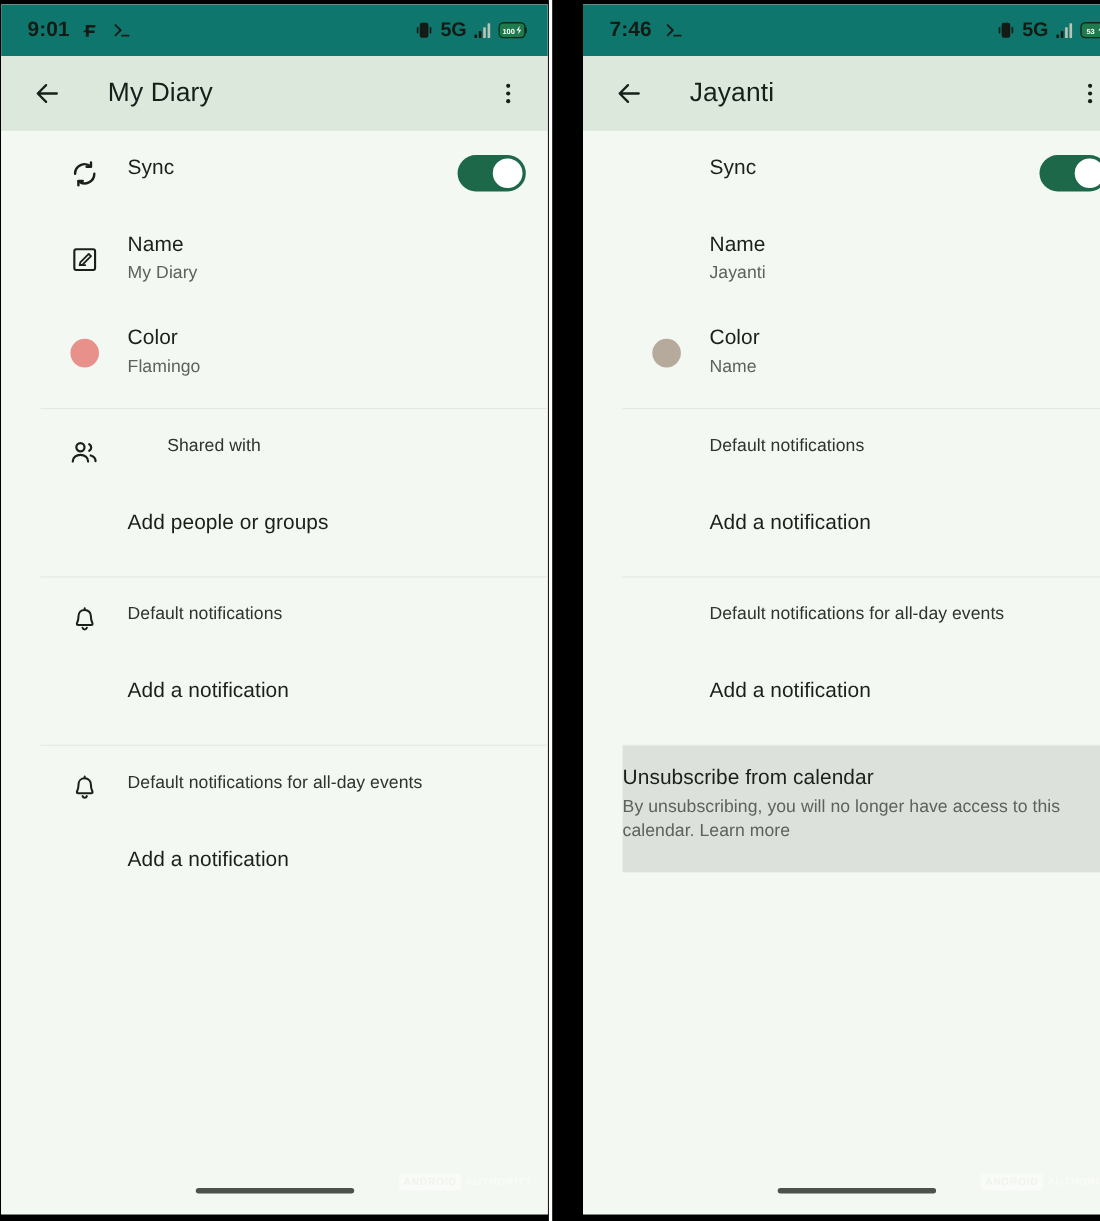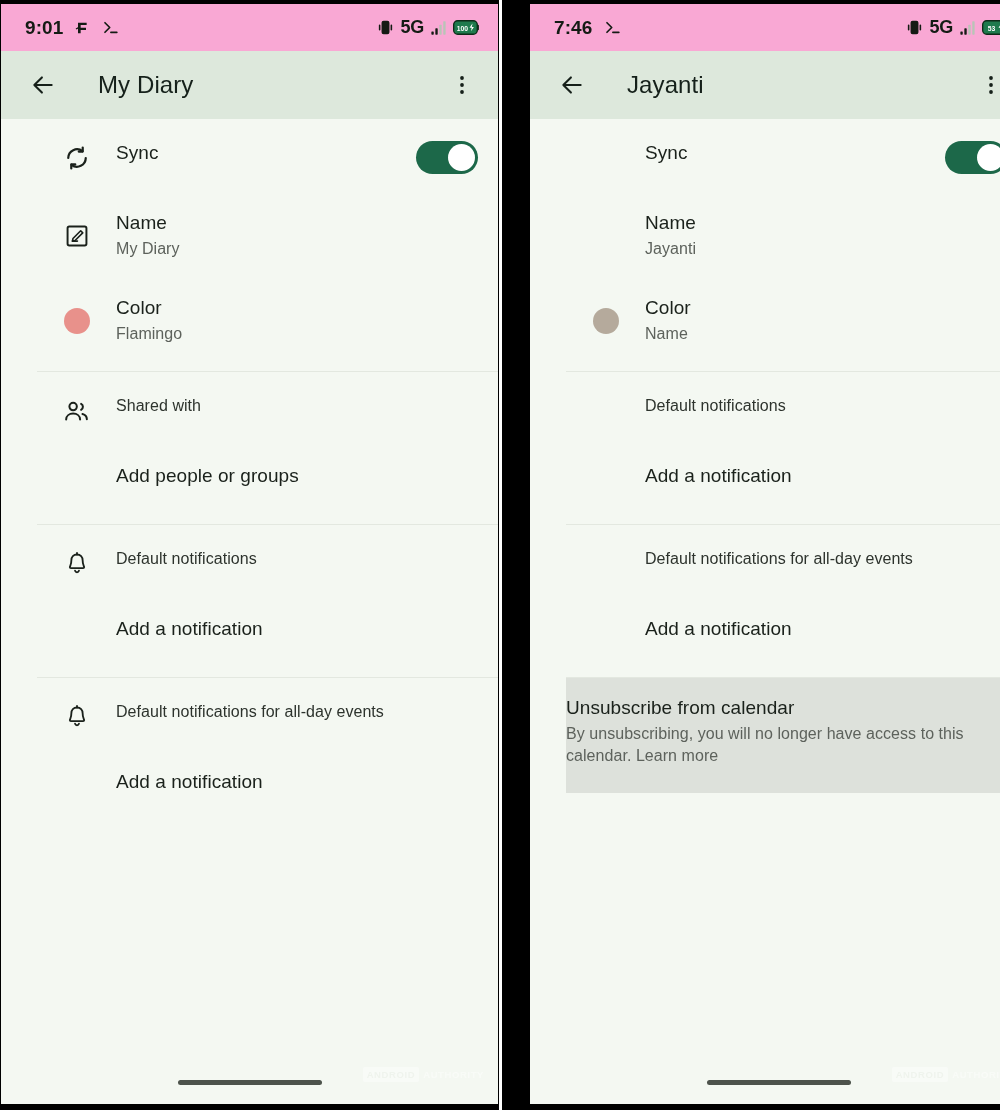--- a/index.html
+++ b/index.html
@@ -26,21 +26,21 @@
     background: #f4f8f2;
     overflow: hidden;
   }
   .panel-left  { left: 1px; }
   .panel-right { left: 530px; }
 
   
   .statusbar {
     position: relative;
     height: 47px;
-    background: #f9a8d4;
+    background: #0f766e;
     display: flex;
     align-items: center;
     padding: 0 18px 0 24px;
   }
   .sb-left {
     display: flex;
     align-items: center;
     gap: 11px;
   }
   .sb-clock {
@@ -326,21 +326,21 @@
               <span class="colordot" style="background:#e8918b"></span>
             </div>
             <div class="row-body">
               <div class="row-title">Color</div>
               <div class="row-sub">Flamingo</div>
             </div>
             <div class="row-action"></div>
           </div>
         </div>
         <div class="section">
-          <div class="row" style="padding-top:22px;padding-bottom:18px;">
+          <div class="row" style="padding-top:22px;padding-bottom:18px;gap:36px;">
             <div class="row-lead">
               <span>
                 <svg class="icon-glyph" width="27" height="27" viewBox="0 0 24 24" fill="none">
                   <circle cx="9" cy="7.6" r="3.3" stroke="#1a211b" stroke-width="1.8"></circle>
                   <path d="M2.8 19.2c0-3.3 2.8-5.4 6.2-5.4s6.2 2.1 6.2 5.4" stroke="#1a211b" stroke-width="1.8" stroke-linecap="round"></path>
                   <path d="M16.1 5.2a3 3 0 0 1 0 5.3M17.3 14.3c2.3.6 3.9 2.3 3.9 4.6" stroke="#1a211b" stroke-width="1.8" stroke-linecap="round"></path>
                 </svg>
               </span>
             </div>
             <div class="row-body">

